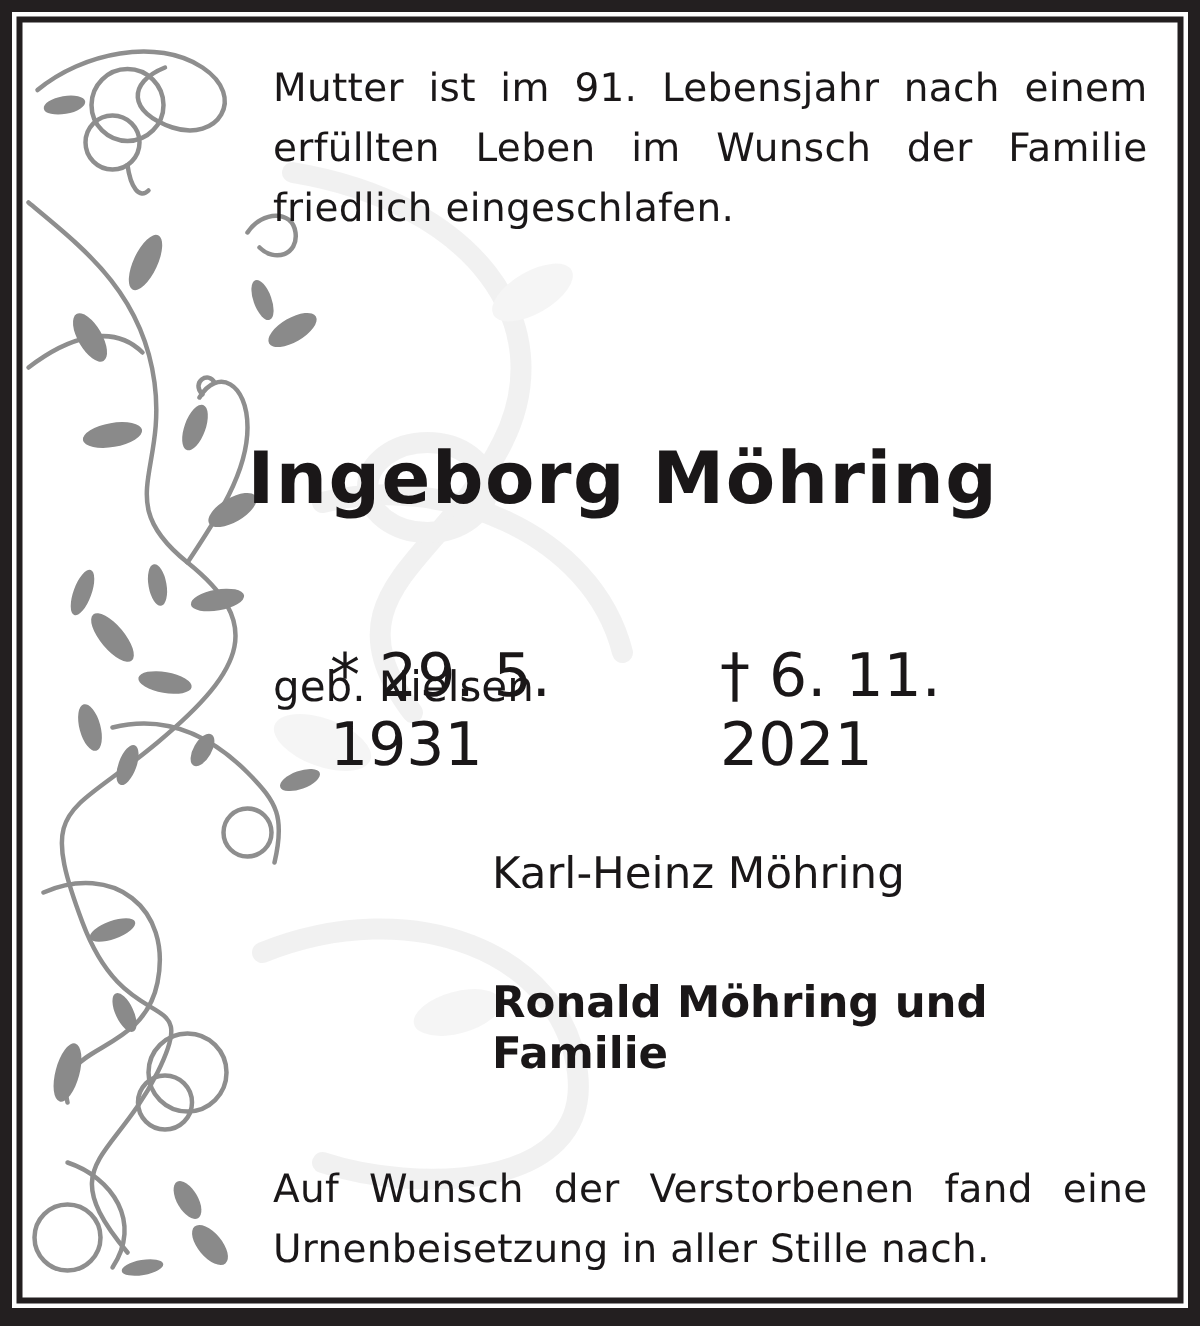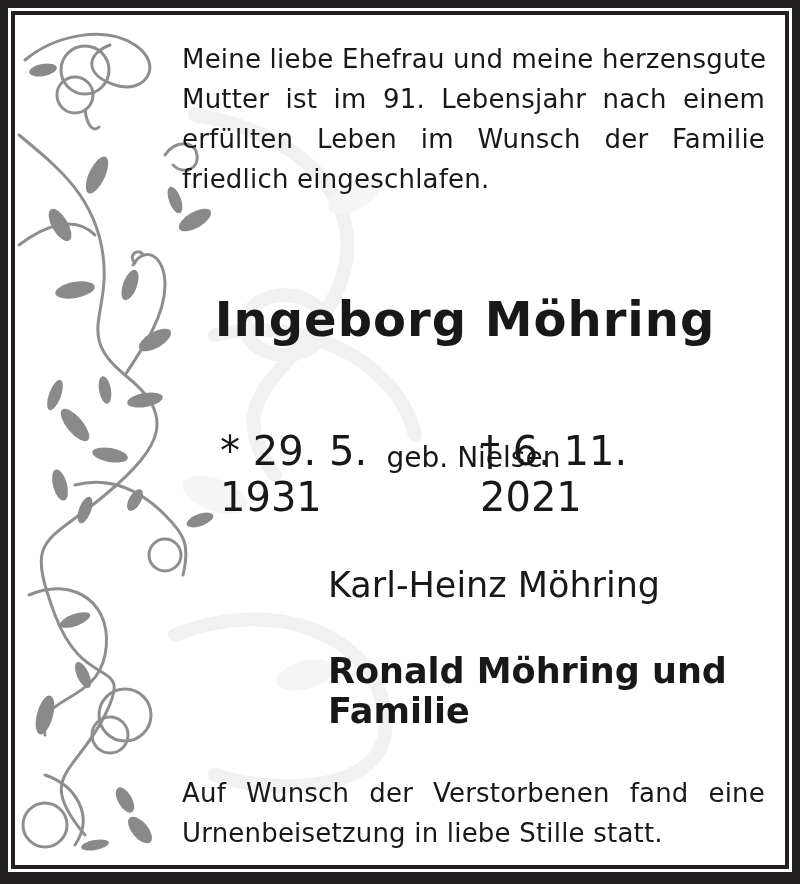--- a/index.html
+++ b/index.html
@@ -29,34 +29,34 @@
       position: absolute; left: 167px; width: 583px;
       font-size: 26px; line-height: 40px;
       text-align: justify; text-align-last: left;
       letter-spacing: 0.2px;
     }
     .para .ln { display: block; text-align: justify; text-align-last: justify; white-space: nowrap; }
     .para .ln.last { text-align-last: left; }
     .p1 { top: 24px; }
     .p3 { top: 758px; }
     .center {
-      position: absolute; left: 167px; width: 583px; text-align: center;
+      position: absolute; left: 167px; width: 583px; text-align: left;
     }
     .name {
       top: 276px; font-size: 48px; font-weight: bold; letter-spacing: 1px;
       left: 150px; width: 600px;
     }
     .maiden { top: 382px; font-size: 28px; margin-top: 44px; }
     .dates {
       position: absolute; top: 413px; left: 205px; width: 520px;
       font-size: 40px; display: flex; justify-content: flex-end;
     }
     .dates span { display: inline-block; }
     .mourner {
-      position: absolute; left: 313px; font-size: 35px;
+      position: absolute; left: 313px; font-size: 29px;
     }
     .m1 { top: 550px; }
     .m2 { top: 636px; font-weight: bold; }
   </style>
 </head>
 <body>
 
 <div class="frame">
   <div class="inner">
 
@@ -118,36 +118,35 @@
         <ellipse cx="60" cy="605" rx="16" ry="6" transform="rotate(-20 60 605)"></ellipse>
         <ellipse cx="68" cy="660" rx="6" ry="14" transform="rotate(-25 68 660)"></ellipse>
         <ellipse cx="30" cy="700" rx="8" ry="20" transform="rotate(15 30 700)"></ellipse>
         <ellipse cx="110" cy="785" rx="7" ry="14" transform="rotate(-30 110 785)"></ellipse>
         <ellipse cx="125" cy="815" rx="8" ry="16" transform="rotate(-40 125 815)"></ellipse>
         <ellipse cx="80" cy="830" rx="14" ry="5" transform="rotate(-10 80 830)"></ellipse>
       </g>
     </svg>
 
     <div class="para p1">
-      <span class="ln">Meine liebe Ehefrau und meine herzensgute</span>
       <span class="ln">Mutter ist im 91. Lebensjahr nach einem</span>
       <span class="ln">erfüllten Leben im Wunsch der Familie</span>
       <span class="ln last">friedlich eingeschlafen.</span>
     </div>
 
     <div class="center name">Ingeborg Möhring</div>
     <div class="center maiden">geb. Nielsen</div>
 
     <div class="dates">
       <span>* 29. 5. 1931</span>
       <span>† 6. 11. 2021</span>
     </div>
 
     <div class="mourner m1">Karl-Heinz Möhring</div>
     <div class="mourner m2">Ronald Möhring und Familie</div>
 
     <div class="para p3">
       <span class="ln">Auf Wunsch der Verstorbenen fand eine</span>
-      <span class="ln last">Urnenbeisetzung in liebe Stille statt.</span>
+      <span class="ln last">Urnenbeisetzung in aller Stille nach.</span>
     </div>
 
   </div>
 </div>
 
 </body></html>

